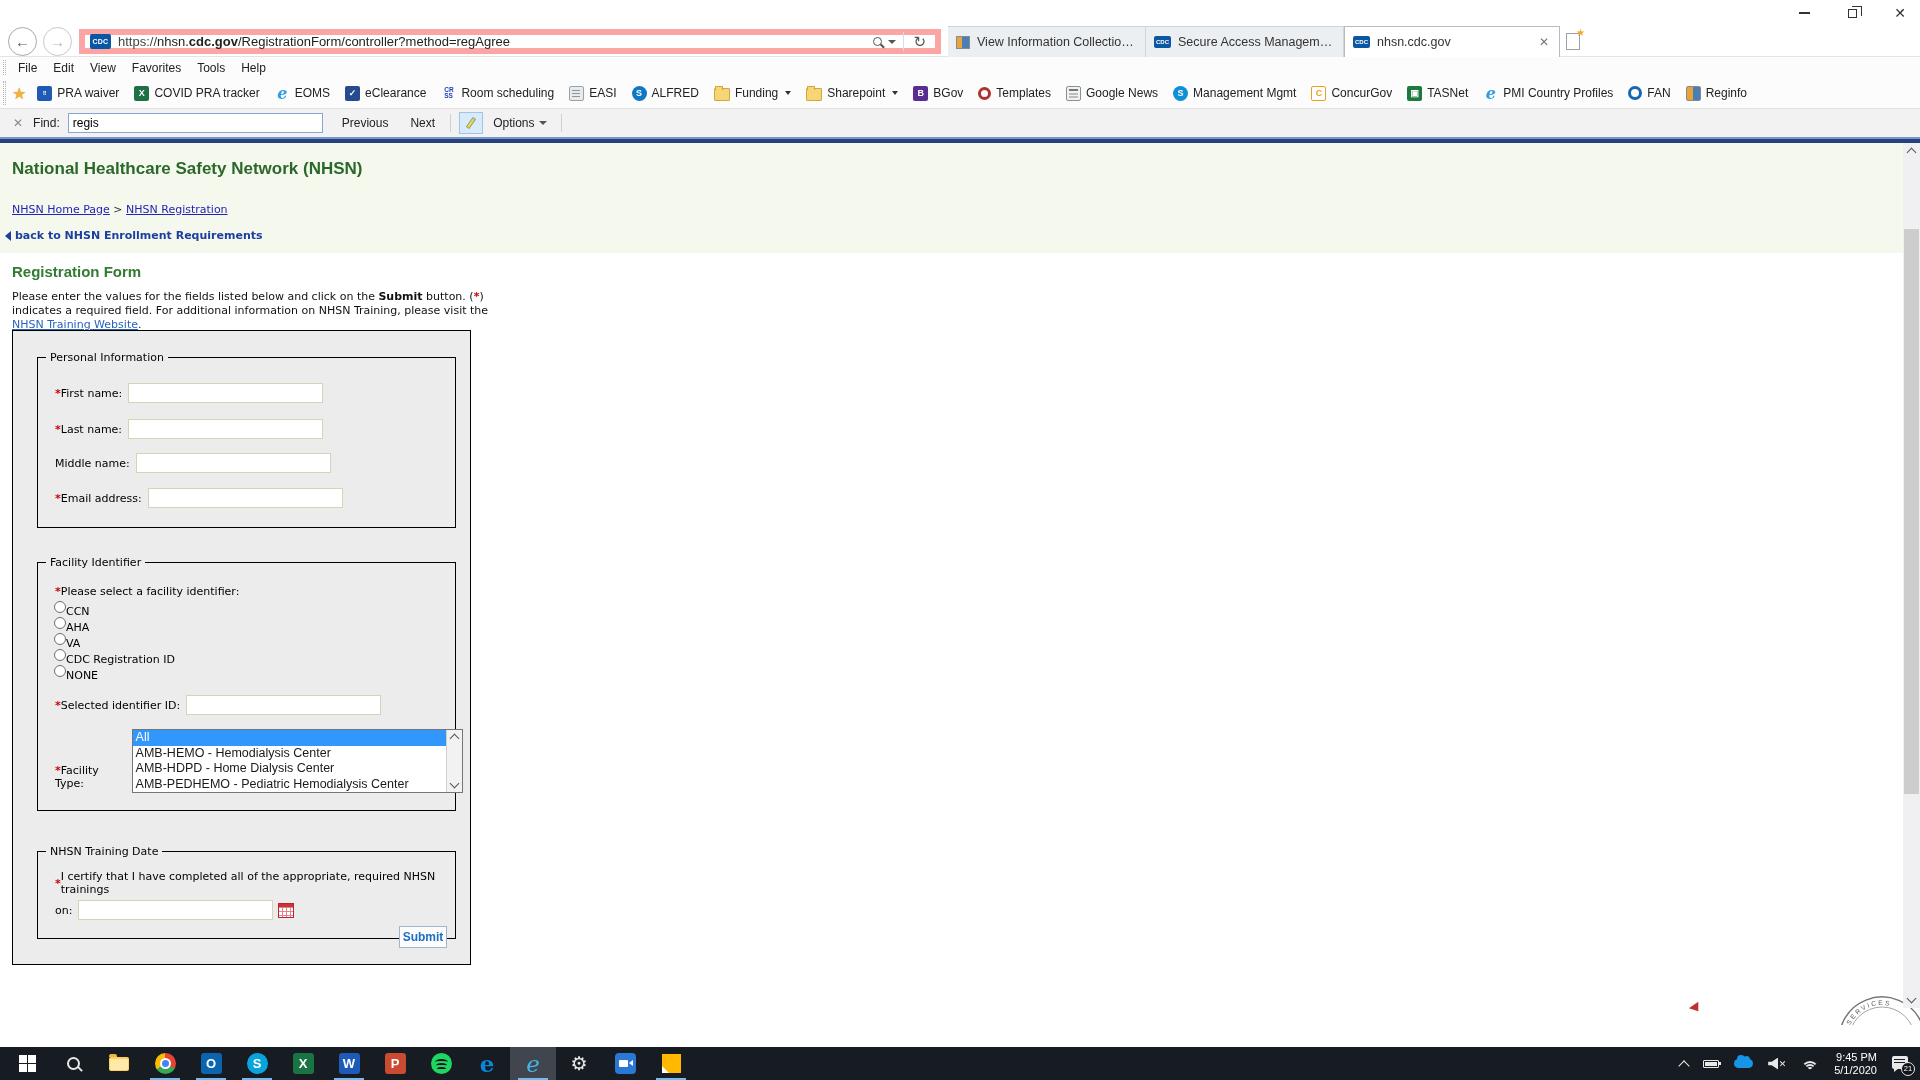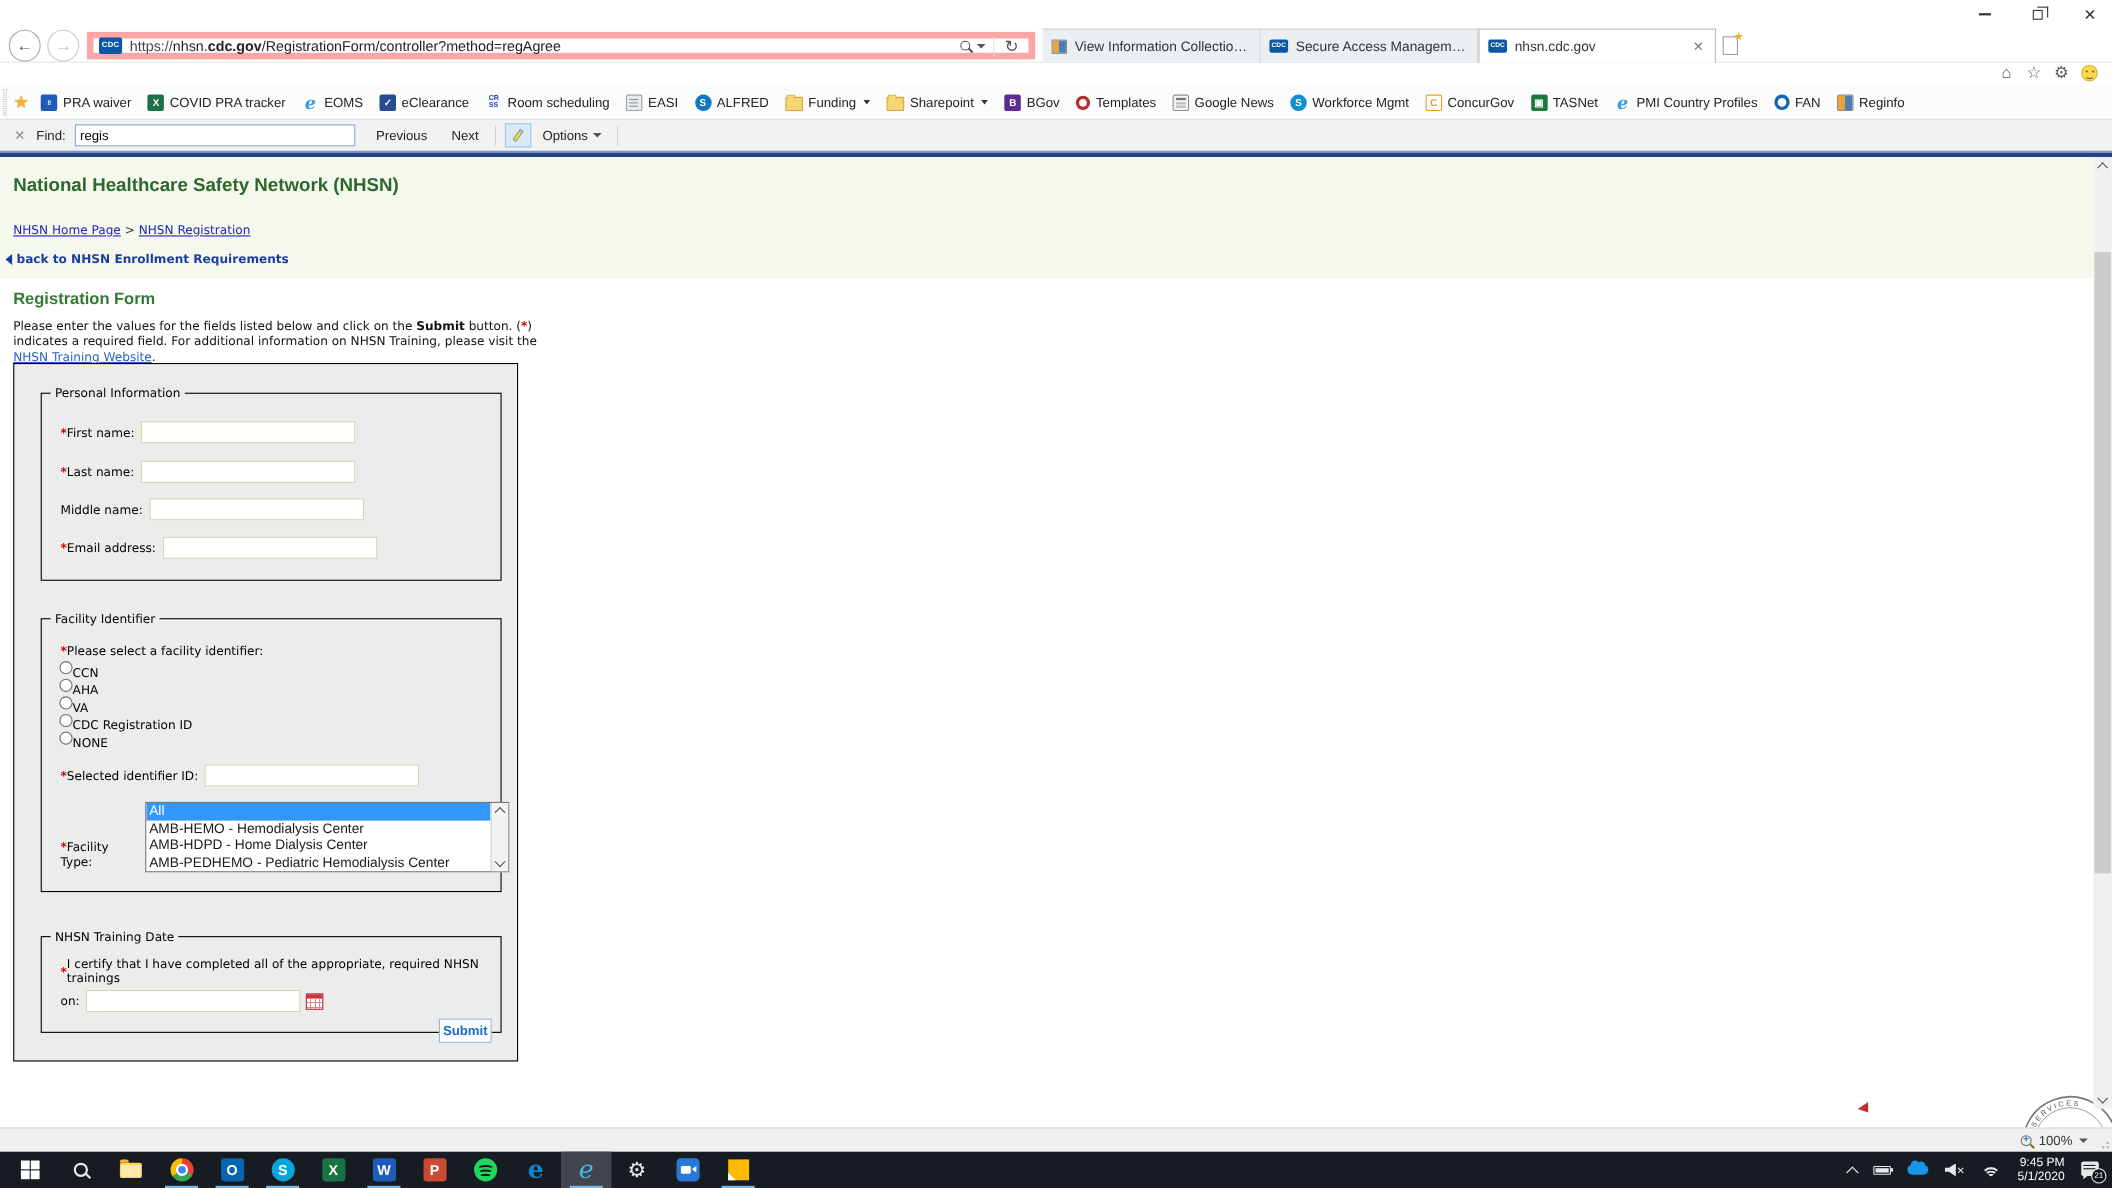--- a/index.html
+++ b/index.html
@@ -267,20 +267,29 @@
     <div class="cmdicons" style="top:31px;">
       <span class="cmdicon">⌂</span>
       <span class="cmdicon">☆</span>
       <span class="cmdicon">⚙</span>
       <span class="cmdicon">
           <span class="smiley"></span>
         </span>
     </div>
   </div>
 
+  <div class="menubar">
+    <span class="grip"></span>
+    <span class="mitem">File</span>
+    <span class="mitem">Edit</span>
+    <span class="mitem">View</span>
+    <span class="mitem">Favorites</span>
+    <span class="mitem">Tools</span>
+    <span class="mitem">Help</span>
+  </div>
 
   <div class="favbar">
     <span class="grip"></span>
     <span class="favstar">★</span>
     <span class="fav">
         <span class="fico fi-grid">⠿</span>
         <span>PRA waiver</span>
       </span>
     <span class="fav">
         <span class="fico fi-excel">X</span>
@@ -323,21 +332,21 @@
     <span class="fav">
         <span class="fico fi-ring"></span>
         <span>Templates</span>
       </span>
     <span class="fav">
         <span class="fico fi-news"></span>
         <span>Google News</span>
       </span>
     <span class="fav">
         <span class="fico fi-skype">S</span>
-        <span>Workforce Mgmt</span>
+        <span>Management Mgmt</span>
       </span>
     <span class="fav">
         <span class="fico fi-concur">C</span>
         <span>ConcurGov</span>
       </span>
     <span class="fav">
         <span class="fico fi-tasnet">▣</span>
         <span>TASNet</span>
       </span>
     <span class="fav">
@@ -494,32 +503,20 @@
       <div class="varrow" style="top:0;">
           <span class="chev up"></span>
         </div>
       <div class="vthumb"></div>
       <div class="varrow" style="bottom:0;">
           <span class="chev down"></span>
         </div>
     </div>
   </div>
 
-  <div class="statusbar">
-    <div class="zoomctl">
-      <span class="magplus"></span>
-      <span>100%</span>
-      <span class="caret" style="margin:0;"></span>
-    </div>
-    <div class="sgrip">
-        <i style="right:0;bottom:0;"></i>
-        <i style="right:4px;bottom:0;"></i>
-        <i style="right:0;bottom:4px;"></i>
-      </div>
-  </div>
 
   <div class="taskbar">
     <div class="tb-left">
       <div class="tbtn">
           <span class="win-logo">
             <i></i>
             <i></i>
             <i></i>
             <i></i>
           </span>

